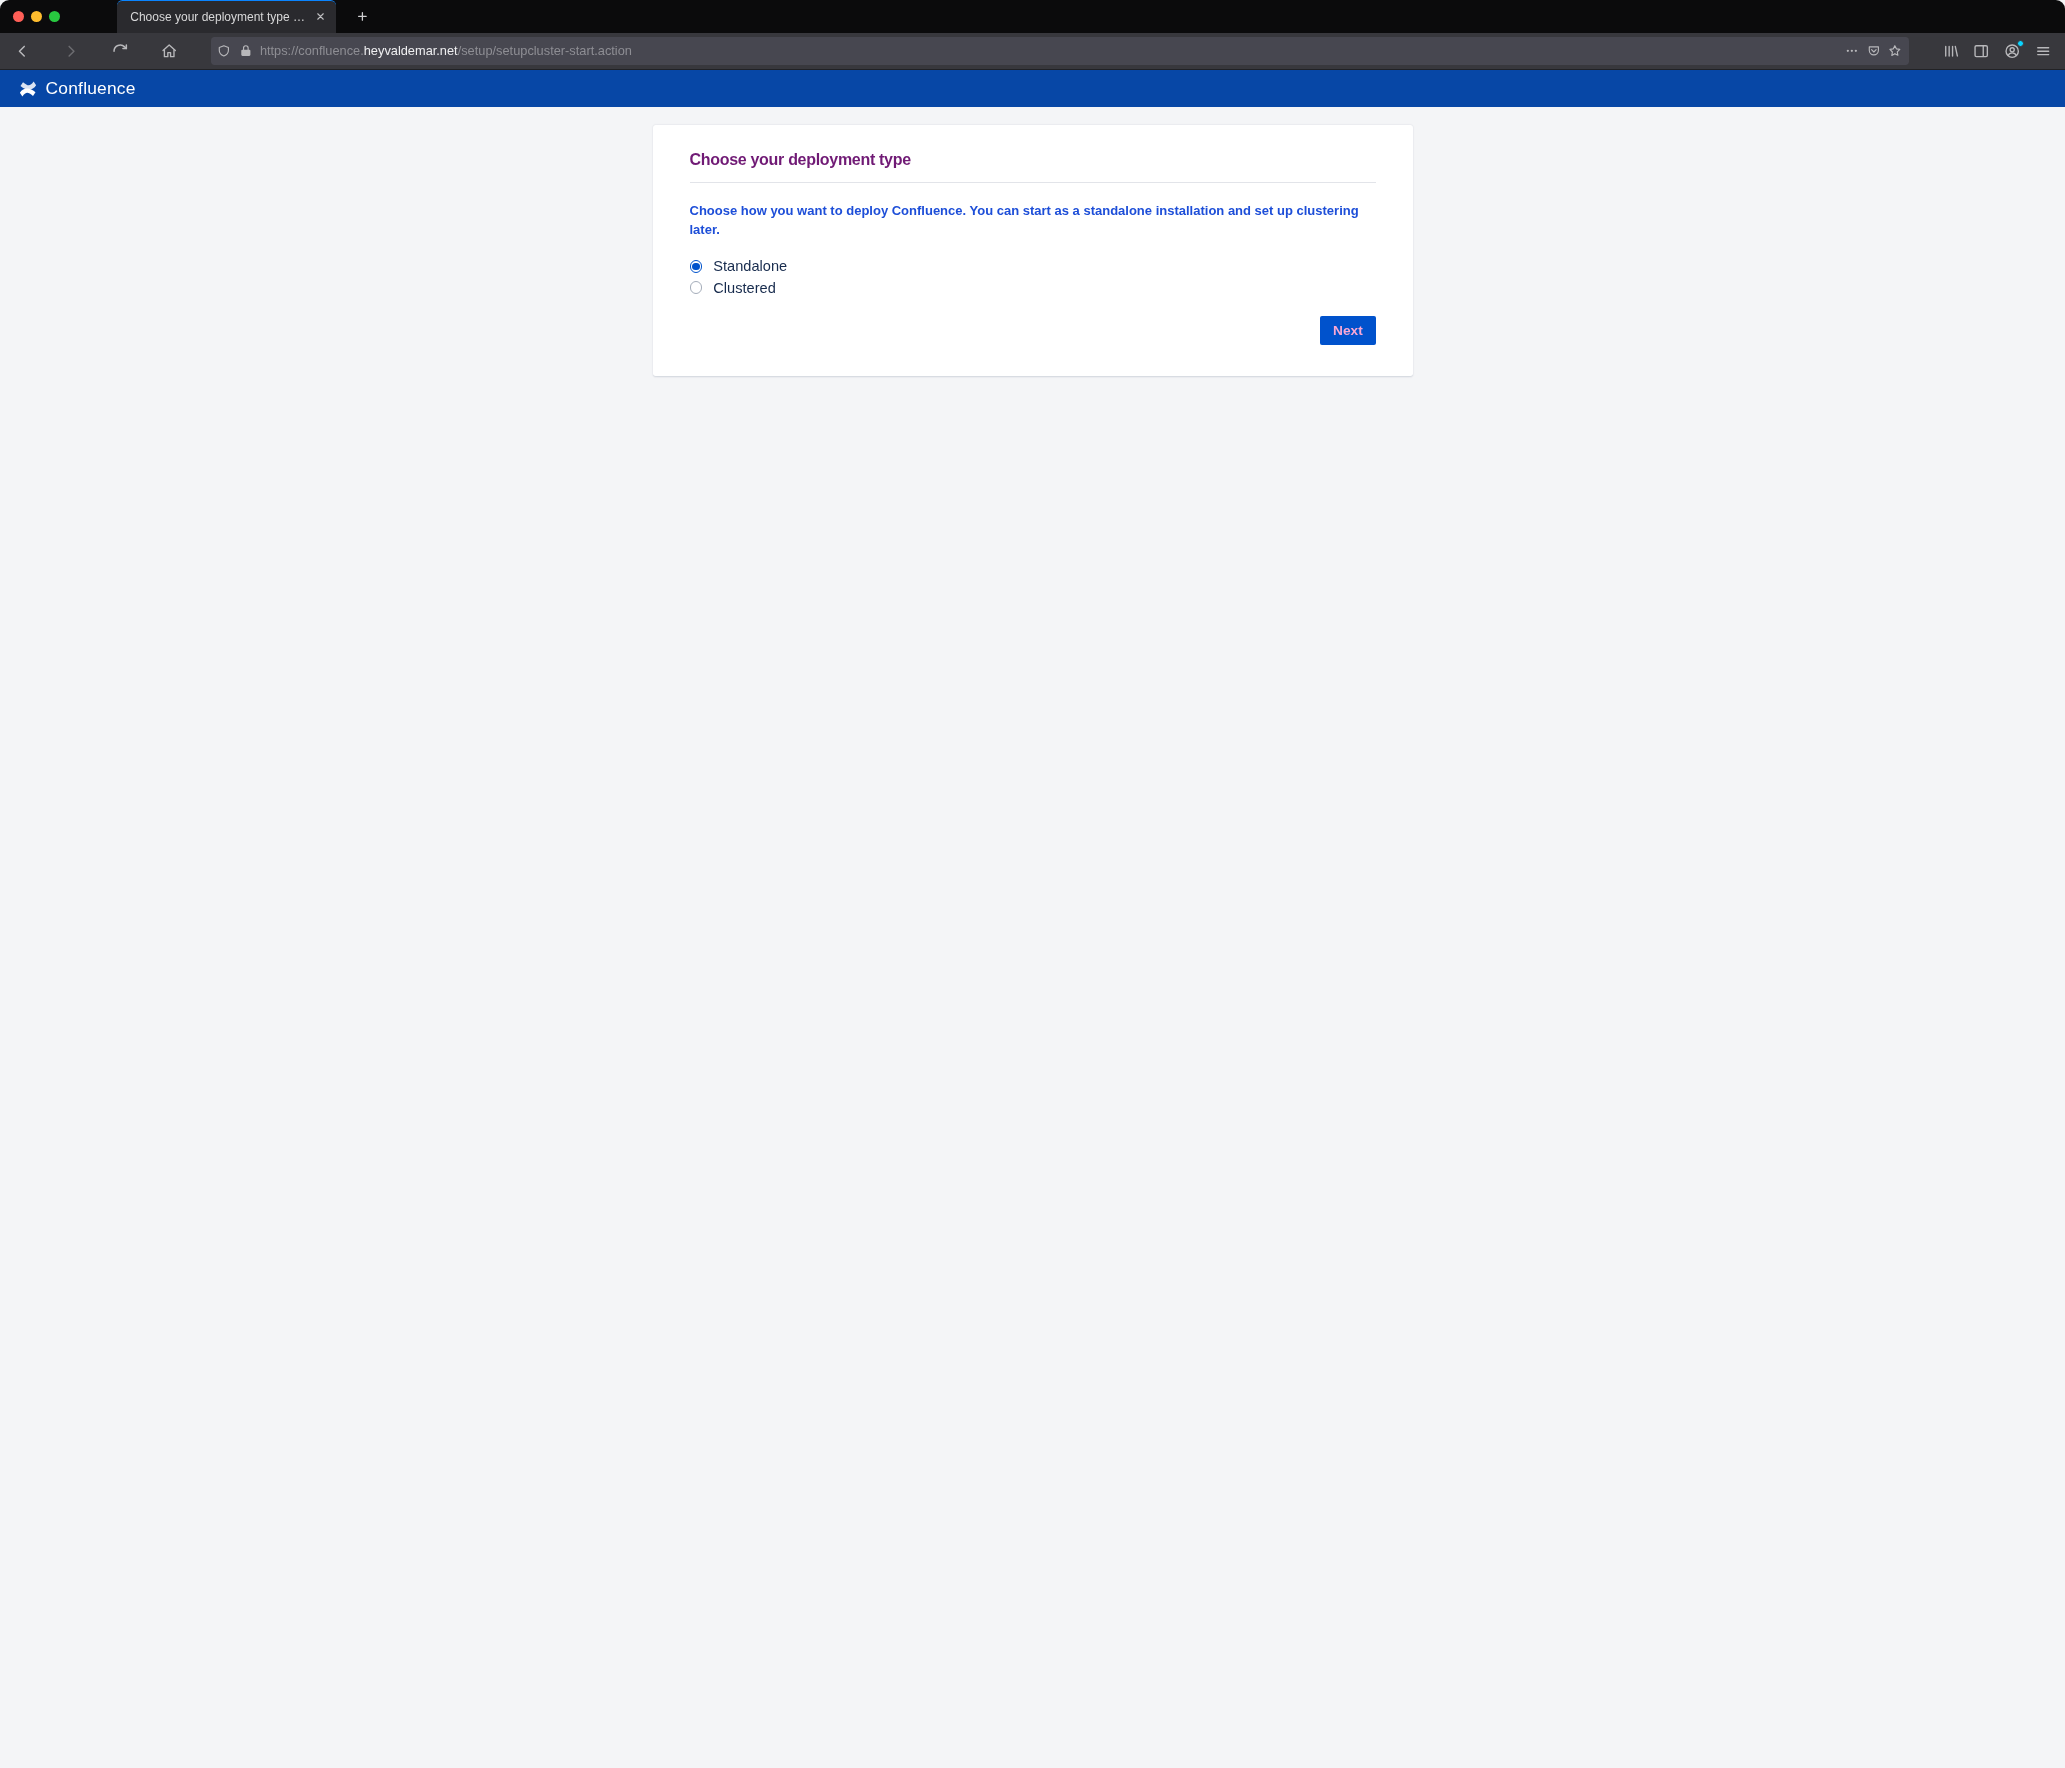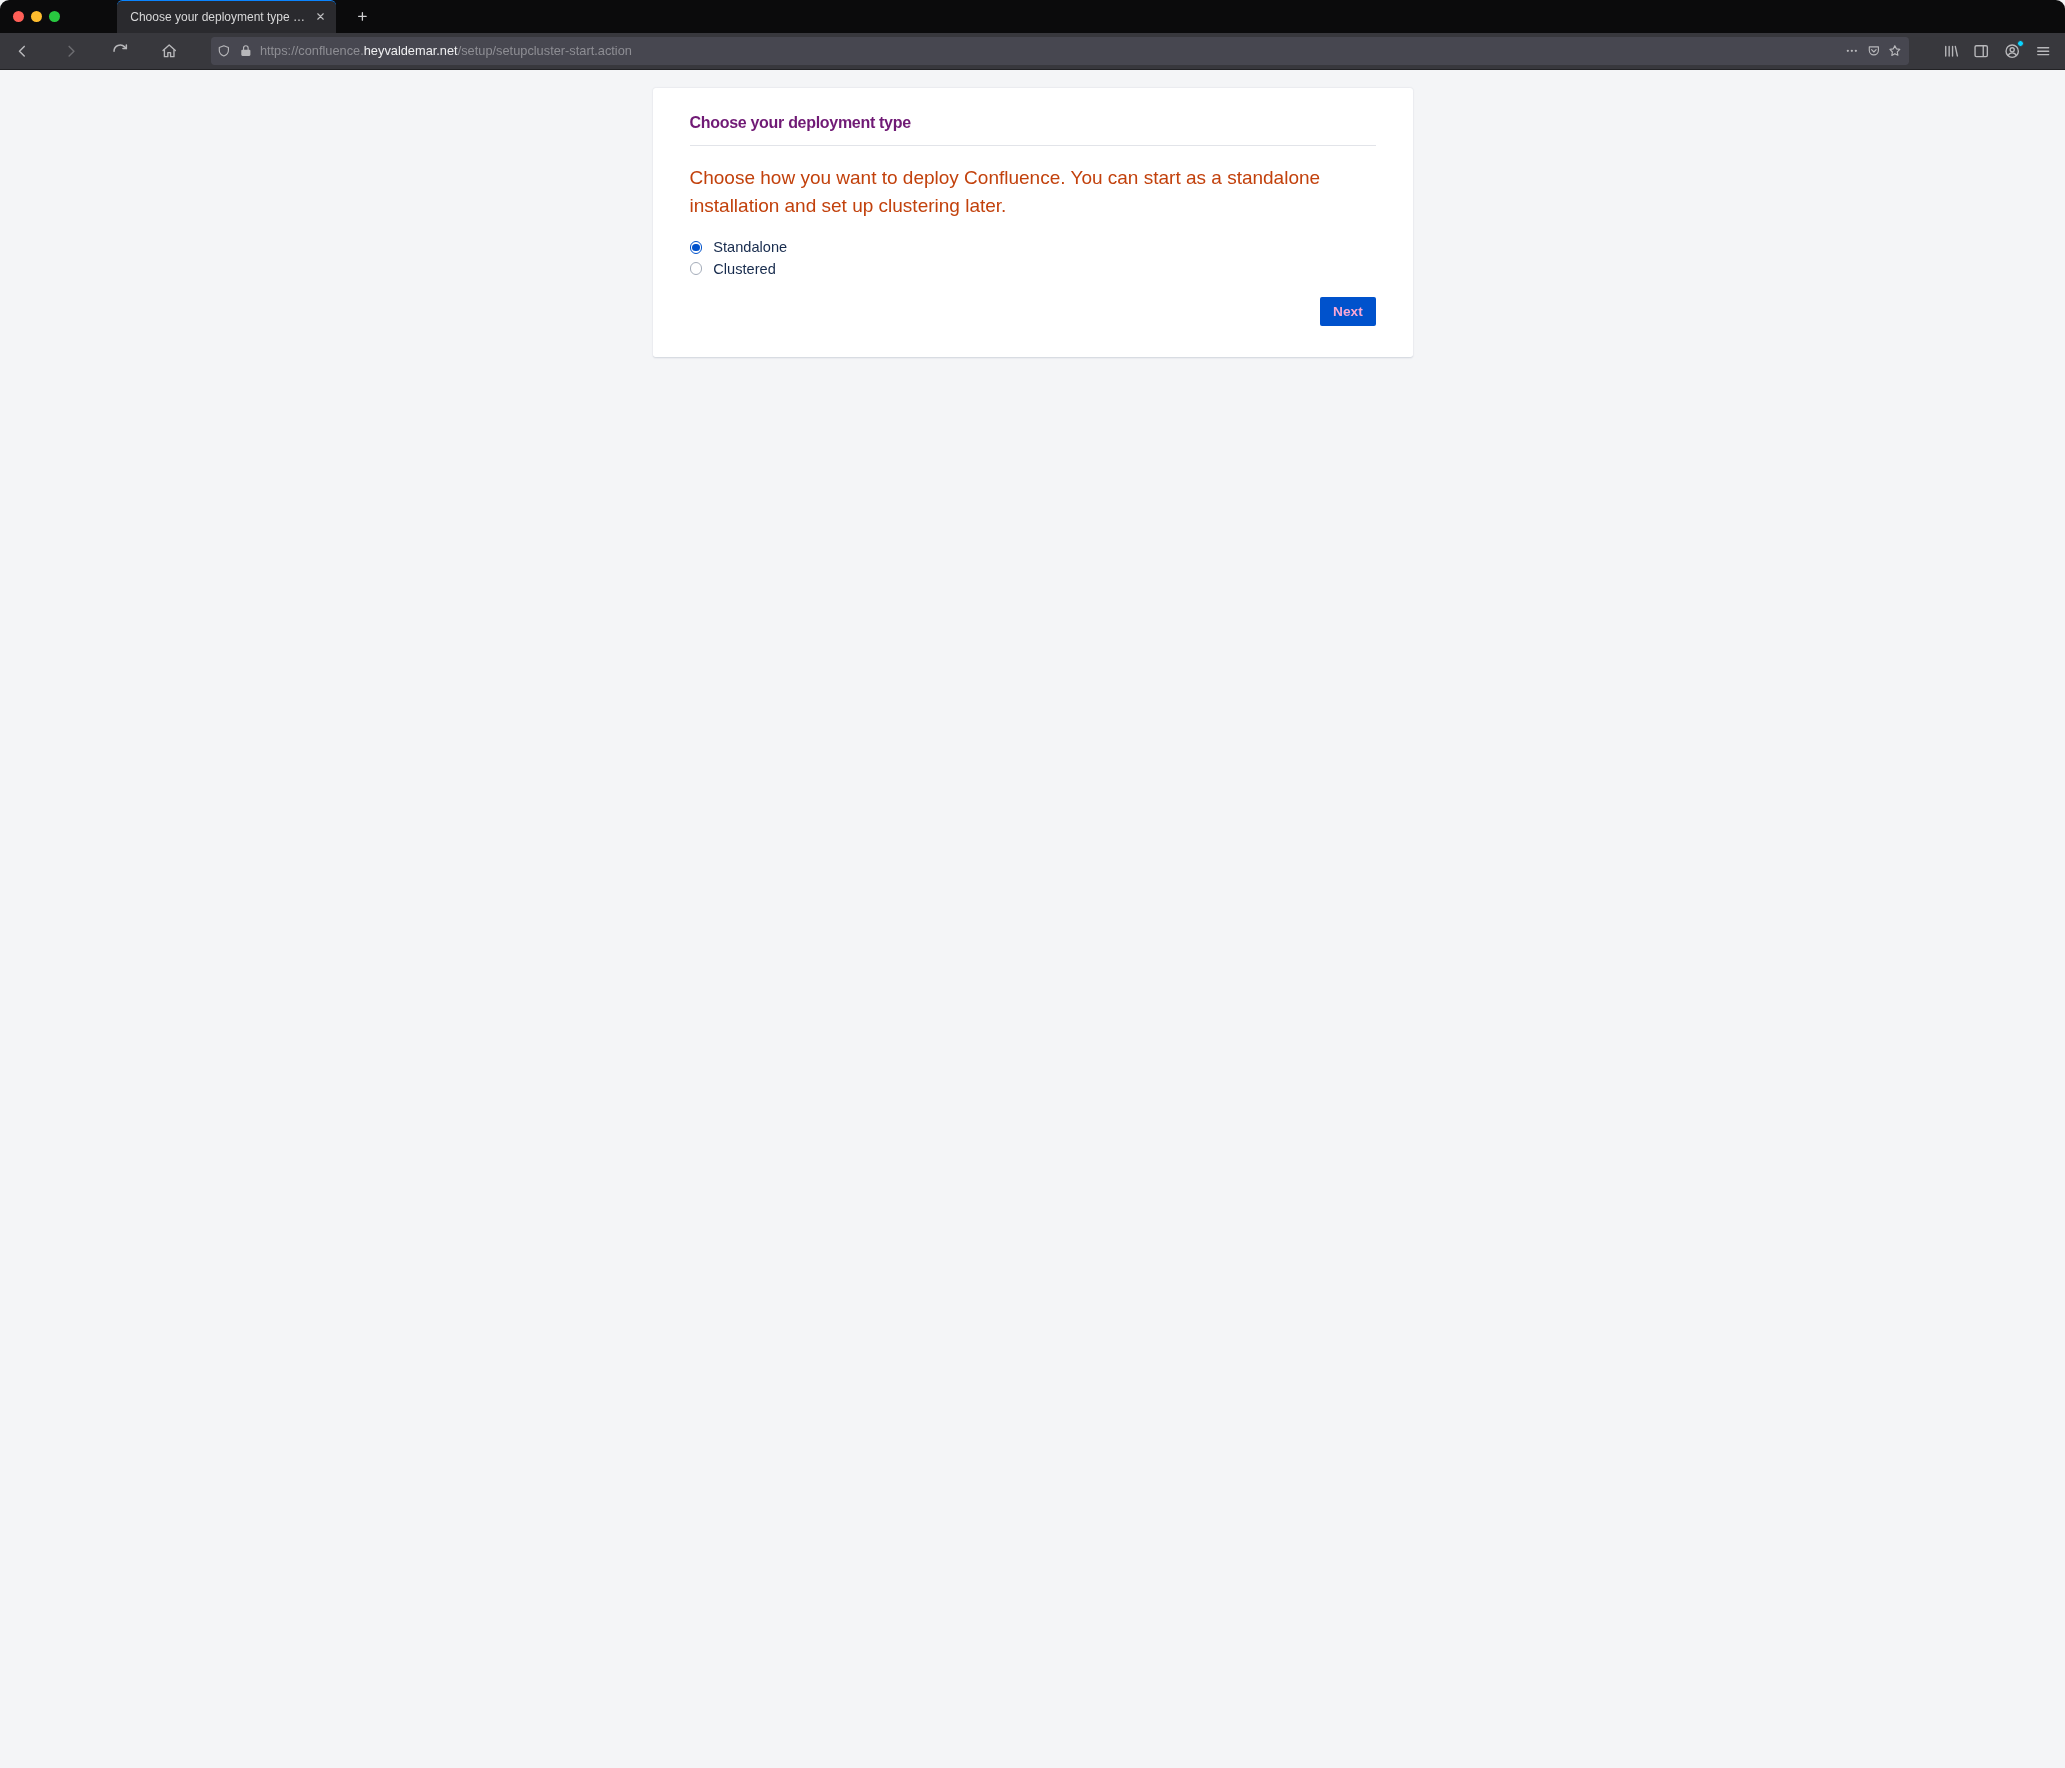--- a/index.html
+++ b/index.html
@@ -72,21 +72,21 @@
     .content-wrap { display:flex; justify-content:center; padding: 18.3px 0 55px; }
     .card {
       width: 760px; background: #ffffff; border-radius: 2.7px;
       box-shadow: 0 0.9px 1.8px rgba(9,30,66,.15);
       padding: 25.6px 37px 31px;
     }
     .card h1 {
       color: #701a75; font-size: 16px; font-weight: 600; letter-spacing: -0.3px;
     }
     .rule { border: none; border-top: 0.9px solid #e2e4e9; margin: 12.8px 0 18.3px; }
-    .desc { color: #c2410c; font-size: 19px; line-height: 1.5; }
+    .desc { color: #1d4ed8; font-size: 13px; line-height: 1.5; font-weight: bold; }
 
     .radio-group { margin-top: 18.3px; display:flex; flex-direction:column; gap: 5.5px; }
     .radio-row { display:flex; align-items:center; gap: 11px; font-size: 14.6px; color:#172b4d; }
     .radio {
       appearance: none; -webkit-appearance:none; width:12.8px; height:12.8px;
       border:1.8px solid #a5adba; border-radius:50%; position:relative; cursor:pointer;
       background:#fff;
     }
     .radio:checked { border-color:#0052cc; }
     .radio:checked::after {
@@ -215,20 +215,29 @@
       <span class="tbtn">
         <svg viewBox="0 0 24 24" fill="none" stroke="currentColor" stroke-width="2" stroke-linecap="round">
             <path d="M4 7h16M4 12h16M4 17h16"></path>
           </svg>
       </span>
     </div>
   </div>
 
   <div class="page">
 
+    <div class="appbar">
+      <span class="applogo">
+        <svg viewBox="0 0 32 32" fill="#ffffff">
+          <path d="M3 22c3-5 7-7 12-7 4 0 8 2 13 6l-4 6c-4-3-7-5-9-5-3 0-5 2-8 6l-4-6z"></path>
+          <path d="M29 10c-3 5-7 7-12 7-4 0-8-2-13-6l4-6c4 3 7 5 9 5 3 0 5-2 8-6l4 6z" opacity="0.85"></path>
+        </svg>
+        <span class="appname">Confluence</span>
+      </span>
+    </div>
 
     <div class="content-wrap">
       <div class="card">
         <h1>Choose your deployment type</h1>
         <hr class="rule">
         <p class="desc">Choose how you want to deploy Confluence. You can start as a standalone installation and set up clustering later.</p>
 
         <div class="radio-group">
           <label class="radio-row">
             <input type="radio" class="radio" name="deploy" value="standalone" checked="" style="">

